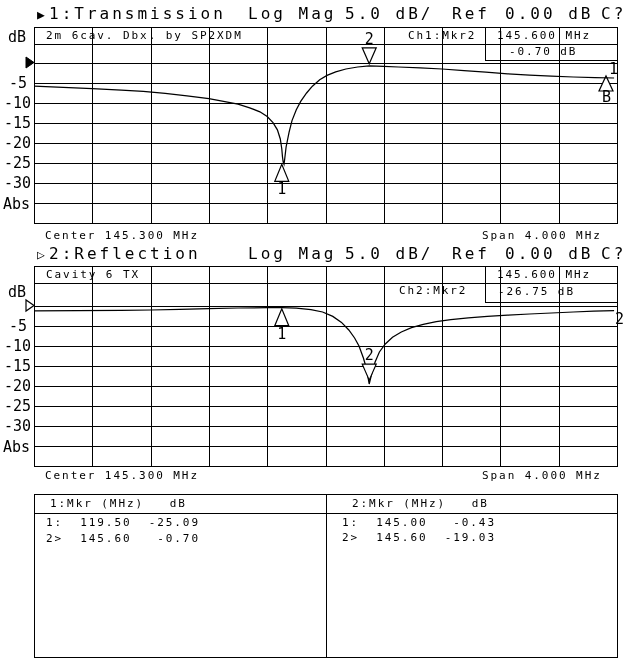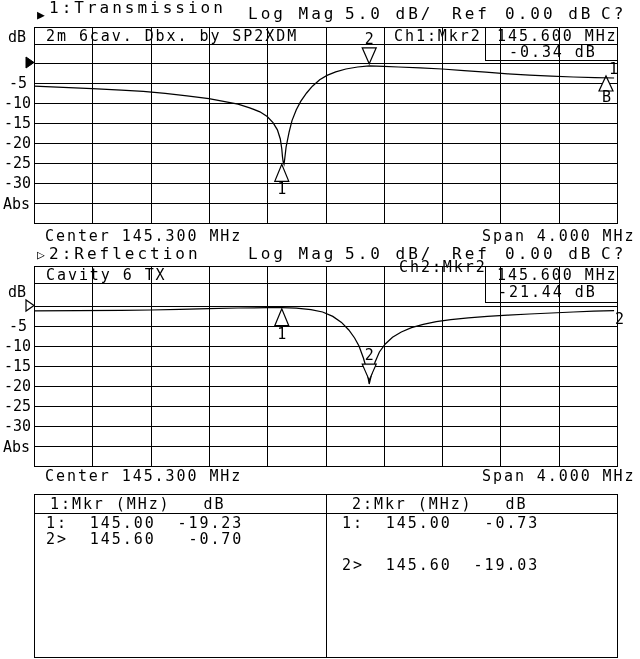--- a/index.html
+++ b/index.html
@@ -1,19 +1,19 @@
 <!DOCTYPE html>
 <html><head>
 <meta charset="utf-8">
 <style>
   * { margin:0; padding:0; box-sizing:border-box; }
   html,body { width:640px; height:659px; background:#fff; overflow:hidden; }
   body { position:relative; font-family:"DejaVu Sans Mono", monospace; color:#000; }
   .abs { position:absolute; white-space:pre; color:#000; }
-  .t15 { font-size:15px; line-height:14px; letter-spacing:1.93px; }
+  .t15 { font-size:11px; line-height:14px; letter-spacing:1.93px; }
   .t15n{ font-size:15px; line-height:14px; letter-spacing:0; }
   .t16 { font-size:16px; line-height:15px; letter-spacing:3px; }
   .t13 { font-size:13px; line-height:13px; letter-spacing:0; }
   svg  { position:absolute; left:0; top:0; }
 </style>
 </head>
 <body>
 
 <svg id="plot-svg" width="640" height="659" viewBox="0 0 640 659">
   <g stroke="#000" stroke-width="1" shape-rendering="crispEdges" fill="none">
@@ -76,32 +76,32 @@
       <polyline points="34.0,86.2 63.1,87.4 92.3,88.6 121.4,90.2 143.3,91.4 165.2,93.4 187.0,95.8 208.9,98.6 223.5,101.4 238.0,104.2 249.7,107.8 259.9,111.8 267.2,116.6 273.0,122.6 277.4,129.8 280.3,139.0 281.8,149.0 282.5,157.0 283.2,162.2 284.0,164.2 284.7,159.0 286.1,147.0 289.1,132.2 292.0,120.6 296.3,109.8 300.7,101.4 306.6,93.0 312.4,86.2 319.7,79.8 327.0,75.4 335.7,71.8 345.9,69.0 357.6,67.0 369.2,66.0 383.8,66.4 398.4,67.0 420.2,67.8 442.1,69.0 464.0,70.6 485.8,72.2 507.7,73.8 529.5,75.2 551.4,76.2 573.3,77.0 595.1,77.6 614.1,78.0" fill="none" stroke="#000" stroke-width="1.25"></polyline>
       <polygon points="274.77499999999833,181.36 288.77499999999833,181.36 281.77499999999833,164.36" fill="#fff" stroke="#000" stroke-width="1.2"></polygon>
       <polygon points="362.2249999999975,47.8 376.2249999999975,47.8 369.2249999999975,63.8" fill="#fff" stroke="#000" stroke-width="1.2"></polygon>
       <polyline points="34.0,310.8 77.7,310.6 121.4,310.4 150.6,310.0 179.8,309.4 208.9,308.6 238.0,308.0 267.2,307.7 281.8,307.7 296.3,308.2 310.9,309.6 322.6,312.0 332.8,316.4 341.5,322.4 348.8,330.0 354.6,338.0 359.0,346.0 363.4,358.0 366.3,368.0 369.2,384.0 372.1,372.0 375.1,362.0 379.4,352.0 385.3,344.0 392.5,337.2 401.3,332.0 411.5,327.6 423.2,324.4 436.3,321.6 450.8,319.6 468.3,317.8 487.3,316.4 507.7,315.2 529.5,314.0 551.4,313.0 573.3,312.0 593.7,311.2 614.1,310.6" fill="none" stroke="#000" stroke-width="1.25"></polyline>
       <polygon points="274.77499999999833,325.72 288.77499999999833,325.72 281.77499999999833,308.72" fill="#fff" stroke="#000" stroke-width="1.2"></polygon>
       <polygon points="362.2249999999975,364.12 376.2249999999975,364.12 369.2249999999975,380.12" fill="#fff" stroke="#000" stroke-width="1.2"></polygon>
     </g>
 </svg>
 
 <span class="abs t13" style="left:37px;top:8px">▶</span>
-<span class="abs t16" style="left:49px;top:0">1:Transmission</span>
+<span class="abs t16" style="left:49px;top:6px">1:Transmission</span>
 <span class="abs t16" style="left:248px;top:6px">Log Mag</span>
 <span class="abs t16" style="left:345px;top:6px">5.0 dB/</span>
 <span class="abs t16" style="left:452px;top:6px">Ref</span>
 <span class="abs t16" style="left:505px;top:6px">0.00 dB</span>
 <span class="abs t16" style="left:601px;top:6px">C?</span>
 
 <span class="abs t15n" style="left:8px;top:30px">dB</span>
 <span class="abs t15" style="left:46px;top:29px">2m 6cav. Dbx. by SP2XDM</span>
-<span class="abs t15" style="left:394px;top:29px">Ch1:Mkr2</span>
+<span class="abs t15" style="left:408px;top:29px">Ch1:Mkr2</span>
 <span class="abs t15" style="left:497px;top:29px">145.600 MHz</span>
-<span class="abs t15" style="left:509px;top:45px">-0.34 dB</span>
+<span class="abs t15" style="left:509px;top:45px">-0.70 dB</span>
 
 <span class="abs t15n" style="left:9px;top:76px">-5</span>
 <span class="abs t15n" style="left:4px;top:96px">-10</span>
 <span class="abs t15n" style="left:4px;top:116px">-15</span>
 <span class="abs t15n" style="left:4px;top:136px">-20</span>
 <span class="abs t15n" style="left:4px;top:156px">-25</span>
 <span class="abs t15n" style="left:4px;top:176px">-30</span>
 <span class="abs t15n" style="left:3px;top:197px">Abs</span>
 
 <span class="abs t15n" style="left:609px;top:62px">1</span>
@@ -113,40 +113,40 @@
 <span class="abs t13" style="left:37px;top:248px">▷</span>
 <span class="abs t16" style="left:49px;top:246px">2:Reflection</span>
 <span class="abs t16" style="left:248px;top:246px">Log Mag</span>
 <span class="abs t16" style="left:345px;top:246px">5.0 dB/</span>
 <span class="abs t16" style="left:452px;top:246px">Ref</span>
 <span class="abs t16" style="left:505px;top:246px">0.00 dB</span>
 <span class="abs t16" style="left:601px;top:246px">C?</span>
 
 <span class="abs t15n" style="left:8px;top:285px">dB</span>
 <span class="abs t15" style="left:46px;top:268px">Cavity 6 TX</span>
-<span class="abs t15" style="left:399px;top:260px">Ch2:Mkr2</span>
+<span class="abs t15" style="left:399px;top:284px">Ch2:Mkr2</span>
 <span class="abs t15" style="left:497px;top:268px">145.600 MHz</span>
-<span class="abs t15" style="left:498px;top:285px">-21.44 dB</span>
+<span class="abs t15" style="left:498px;top:285px">-26.75 dB</span>
 
 <span class="abs t15n" style="left:9px;top:319px">-5</span>
 <span class="abs t15n" style="left:4px;top:339px">-10</span>
 <span class="abs t15n" style="left:4px;top:359px">-15</span>
 <span class="abs t15n" style="left:4px;top:379px">-20</span>
 <span class="abs t15n" style="left:4px;top:399px">-25</span>
 <span class="abs t15n" style="left:4px;top:419px">-30</span>
 <span class="abs t15n" style="left:3px;top:440px">Abs</span>
 
 <span class="abs t15n" style="left:615px;top:312px">2</span>
 
 <span class="abs t15" style="left:45px;top:469px">Center 145.300 MHz</span>
 <span class="abs t15" style="left:482px;top:469px">Span 4.000 MHz</span>
 
 <span class="abs t15" style="left:50px;top:497px">1:Mkr (MHz)   dB</span>
-<span class="abs t15" style="left:46px;top:516px">1:  145.00  -19.23</span>
+<span class="abs t15" style="left:46px;top:516px">1:  119.50  -25.09</span>
 <span class="abs t15" style="left:46px;top:532px">2&gt;  145.60   -0.70</span>
 <span class="abs t15" style="left:352px;top:497px">2:Mkr (MHz)   dB</span>
-<span class="abs t15" style="left:342px;top:516px">1:  145.00   -0.73</span>
-<span class="abs t15" style="left:342px;top:558px">2&gt;  145.60  -19.03</span>
+<span class="abs t15" style="left:342px;top:516px">1:  145.00   -0.43</span>
+<span class="abs t15" style="left:342px;top:531px">2&gt;  145.60  -19.03</span>
 
 <span class="abs t15n" style="left: 277.275px; top: 182.36px;">1</span>
 <span class="abs t15n" style="left: 364.725px; top: 31.8px;">2</span>
 <span class="abs t15n" style="left: 277.275px; top: 326.72px;">1</span>
 <span class="abs t15n" style="left: 364.725px; top: 348.12px;">2</span>
 
 </body></html>

